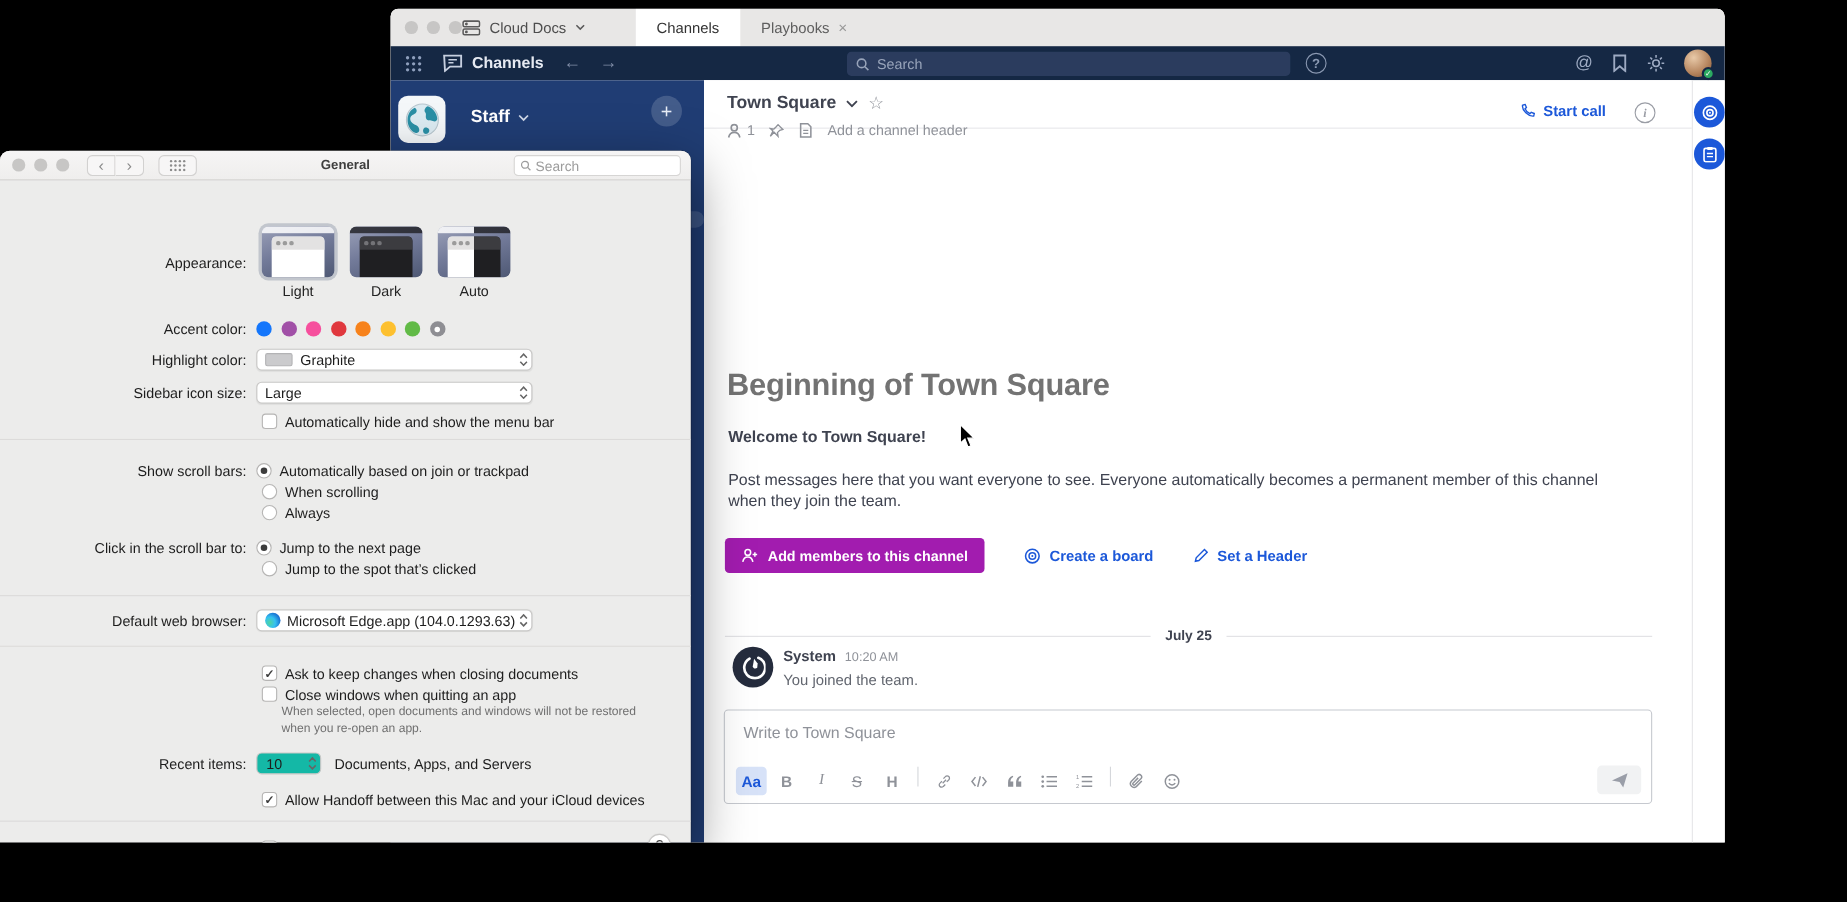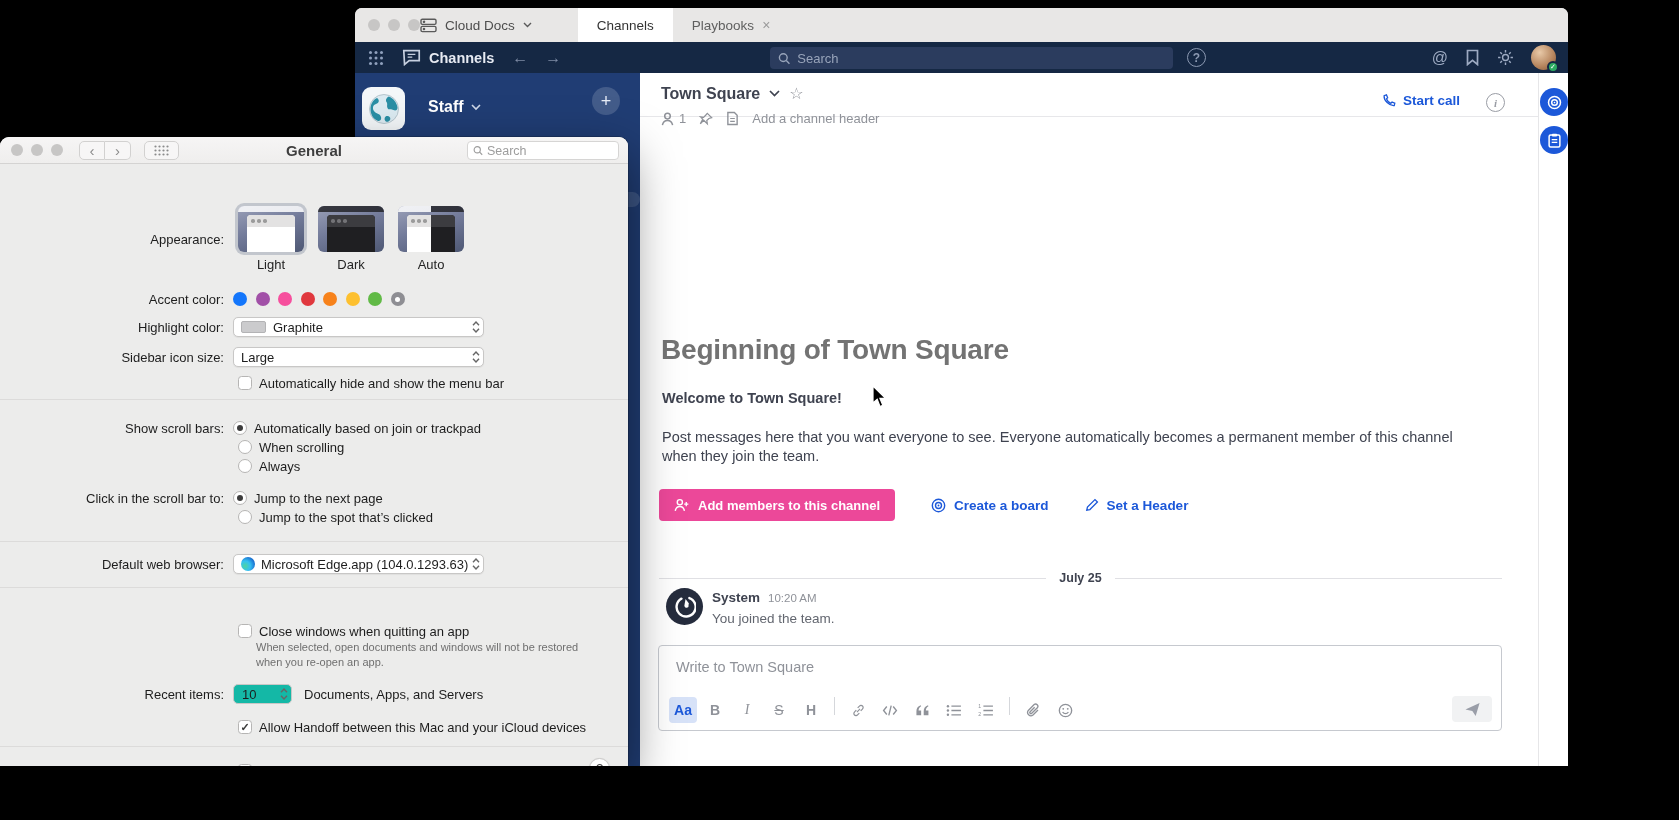--- a/index.html
+++ b/index.html
@@ -41,21 +41,21 @@
   .ch-title{font-size:16px;font-weight:bold;color:#3f4350}
   .ch-star{color:#8f9299;font-size:16px}
   .ch-row2{position:absolute;left:21px;top:38px;display:flex;align-items:center;gap:13px;color:#8f9299;font-size:13px}
   .ch-call{position:absolute;right:78px;top:20px;display:flex;align-items:center;gap:7px;color:#1c58d9;font-size:13.5px;font-weight:bold}
   .ch-info{position:absolute;right:33px;top:20px;width:19px;height:19px;border:1.6px solid #9a9da5;border-radius:50%;color:#9a9da5;font-size:11px;font-style:italic;font-weight:bold;display:flex;align-items:center;justify-content:center;font-family:"Liberation Serif",serif}
   .cbody{position:absolute;left:0;top:61px;right:0;bottom:0}
   .intro-h1{position:absolute;left:21px;top:200px;font-size:28px;font-weight:bold;color:#737373;letter-spacing:-.2px}
   .intro-welcome{position:absolute;left:22px;top:256px;font-size:14.5px;font-weight:bold;color:#3f4350}
   .intro-body{position:absolute;left:22px;top:294px;font-size:14.5px;color:#3f4350;line-height:1.32;max-width:822px}
   .btnrow{position:absolute;left:19px;top:355px;display:flex;align-items:center;gap:36px}
-  .btn-primary{display:flex;align-items:center;gap:9px;height:32px;padding:0 15px;background:#ec4899;border:none;border-radius:4px;color:#fff;font-size:13px;font-weight:bold;font-family:"Liberation Sans",sans-serif}
+  .btn-primary{display:flex;align-items:center;gap:9px;height:32px;padding:0 15px;background:#a21caf;border:none;border-radius:4px;color:#fff;font-size:13px;font-weight:bold;font-family:"Liberation Sans",sans-serif}
   .btn-link{display:flex;align-items:center;gap:8px;background:none;border:none;color:#1c58d9;font-size:13.5px;font-weight:bold;font-family:"Liberation Sans",sans-serif}
   .datediv{position:absolute;left:19px;right:36px;top:437px;display:flex;align-items:center}
   .datediv .line{flex:1;height:1px;background:#e0e0e4}
   .datediv .dlabel{padding:0 13px;font-size:12.5px;font-weight:bold;color:#3f4350}
   .msg{position:absolute;left:26px;top:454px;display:flex;gap:9px}
   .msg-avatar{width:37px;height:37px;border-radius:50%;background:#252c3d;display:flex;align-items:center;justify-content:center;flex:none}
   .msg-sender{font-size:13.5px;font-weight:bold;color:#3f4350}
   .msg-time{font-size:11.5px;color:#8f9299;margin-left:8px}
   .msg-text{font-size:13.5px;color:#62666f;margin-top:5px}
   .composer{position:absolute;left:18px;right:36px;top:511px;height:86px;border:1px solid #c6c9cf;border-radius:4px;background:#fff}
@@ -70,21 +70,21 @@
   .railbtn{position:absolute;left:1px;width:28px;height:28px;border-radius:50%;background:#1c58d9;color:#fff;display:flex;align-items:center;justify-content:center}
 
   
   #prefs{position:absolute;left:0;top:137px;width:628px;height:629px;border-radius:9px 9px 0 0;overflow:hidden;background:#ececeb;box-shadow:0 0 0 .5px rgba(0,0,0,.35),0 18px 50px rgba(0,0,0,.5)}
   .ptitle{height:27px;background:linear-gradient(#f6f5f5,#efeeed);border-bottom:1px solid #d4d3d2;position:relative;display:flex;align-items:center}
   .ptitle .lights{margin-left:11px;gap:8px}
   .navbtn{width:26px;height:19px;background:#f7f6f6;border:1px solid #d2d1d0;color:#8b8b8b;font-size:15px;display:flex;align-items:center;justify-content:center;border-radius:5px}
   .navbtn.l{margin-left:16px;border-radius:5px 0 0 5px}
   .navbtn.r{border-left:none;border-radius:0 5px 5px 0}
   .gridbtn{margin-left:13px;width:35px;height:19px;background:#f7f6f6;border:1px solid #d2d1d0;border-radius:5px;display:flex;align-items:center;justify-content:center}
-  .ptitle-label{position:absolute;left:0;right:0;text-align:center;font-size:15px;font-weight:bold;color:#3e3e3e;pointer-events:none}
+  .ptitle-label{position:absolute;left:0;right:0;text-align:center;font-size:12px;font-weight:bold;color:#3e3e3e;pointer-events:none}
   .psearch{position:absolute;right:9px;top:4px;width:152px;height:19px;background:#fff;border:1px solid #d6d5d4;border-radius:4px;display:flex;align-items:center;padding:0 5px;gap:4px}
   .psearch input{border:none;outline:none;font-size:12.5px;width:100%;color:#333;font-family:"Liberation Sans",sans-serif}
   .psearch input::placeholder{color:#9d9d9d}
   .pcontent{position:absolute;left:0;top:28px;right:0;bottom:0;font-size:13px;color:#1d1d1d}
   .prow{position:absolute;left:0;right:0;display:flex;align-items:center;height:20px}
   .plabel{width:233px;text-align:right;padding-right:9px;flex:none;color:#1d1d1d}
   .pdivider{position:absolute;left:0;right:0;height:1px;background:#dcdbda}
   .thumbwrap{position:absolute;left:238px;top:41px;display:flex;gap:14px}
   .thumb{width:66px;height:46px;border-radius:6px;position:relative;overflow:hidden;background:linear-gradient(160deg,#9aa0b8 0%,#737b9a 45%,#4e5874 100%)}
   .thumb.selring{box-shadow:0 0 0 3px #c2c6cd}
@@ -543,20 +543,24 @@
           <span class="edgeicon"></span>
           <span class="grow">Microsoft Edge.app (104.0.1293.63)</span>
           <svg width="8" height="12" viewBox="0 0 8 12">
               <path d="M1 4.2L4 1l3 3.2M1 7.8L4 11l3-3.2" fill="none" stroke="#666" stroke-width="1.4"></path>
             </svg>
         </span>
       </div>
 
       <div class="pdivider" style="top:422px"></div>
 
+      <div class="prow" style="top:437px;left:238px">
+        <span class="cb on"></span>
+        <span>Ask to keep changes when closing documents</span>
+      </div>
       <div class="prow" style="top:456px;left:238px">
         <span class="cb"></span>
         <span>Close windows when quitting an app</span>
       </div>
       <div class="pnote">When selected, open documents and windows will not be restored when you re-open an app.</div>
 
       <div class="prow" style="top:519px">
         <span class="plabel">Recent items:</span>
         <span class="stepbox">
           <span class="grow">10</span>

